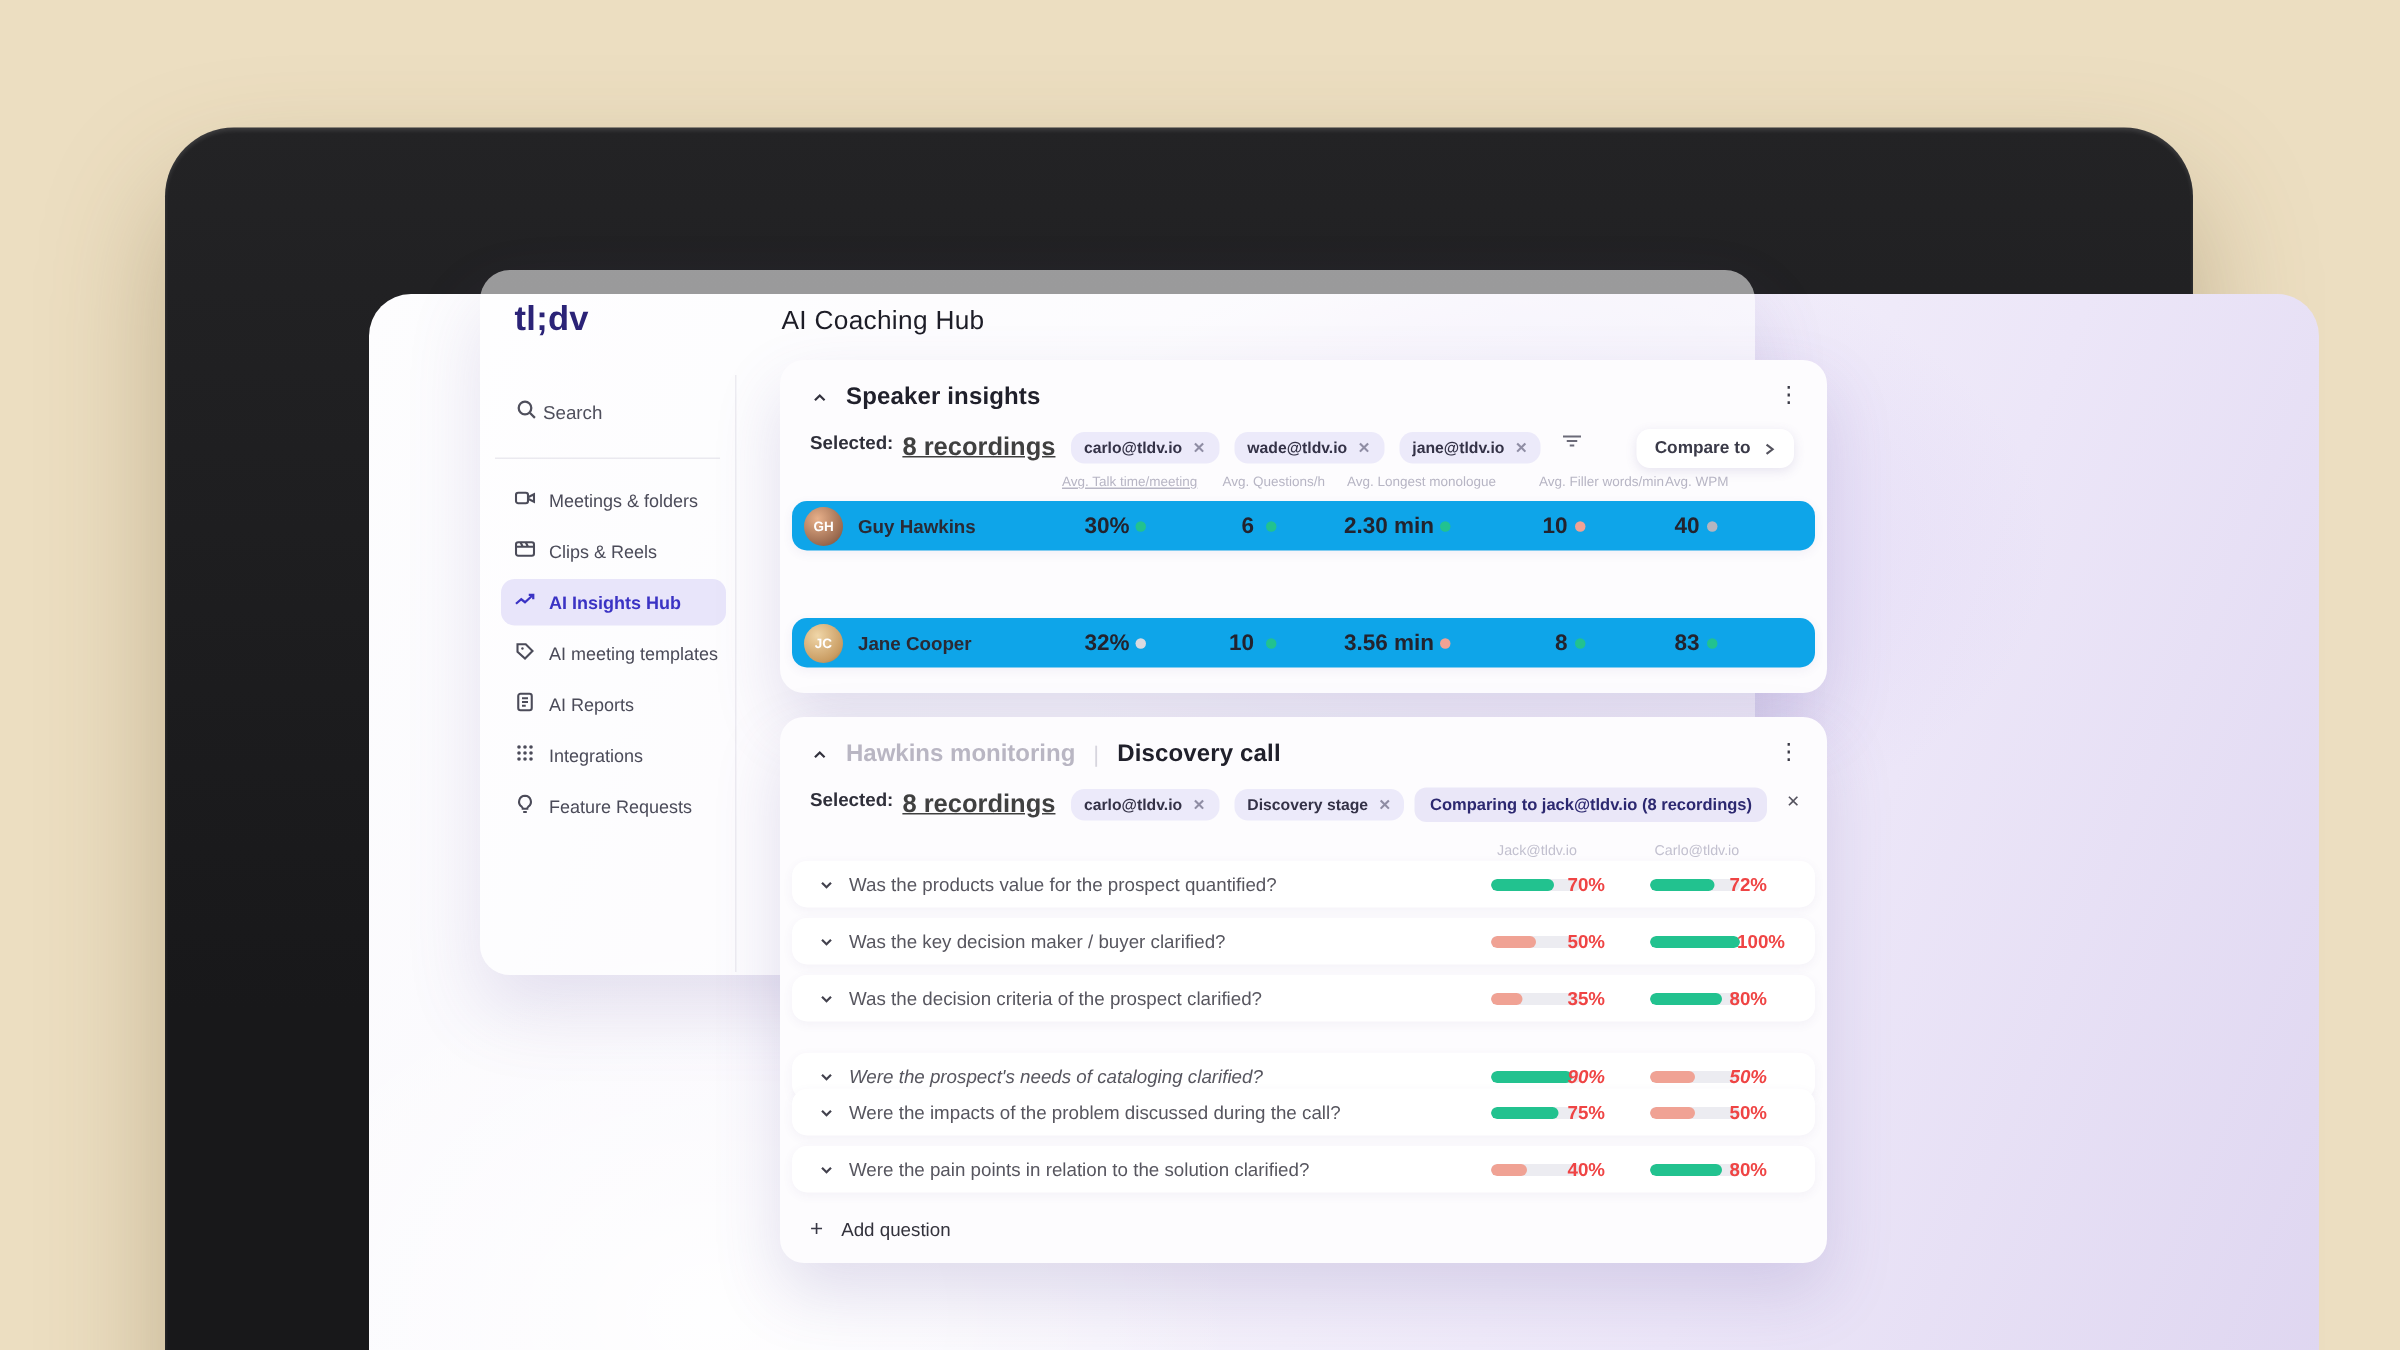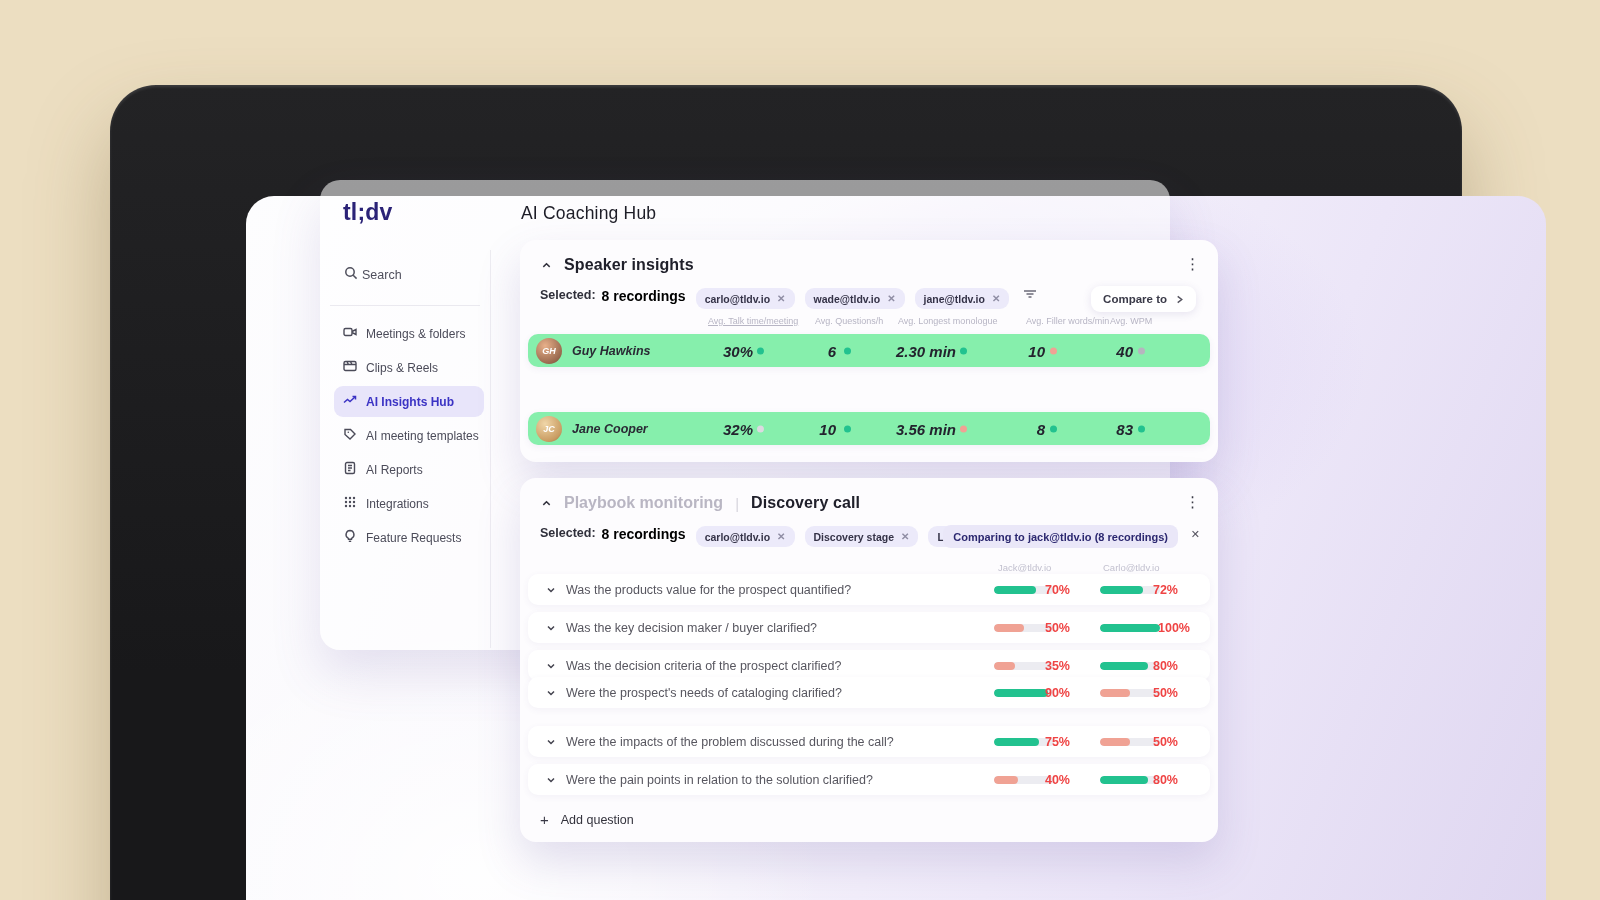--- a/index.html
+++ b/index.html
@@ -43,35 +43,35 @@
 
   .panel-head { position:absolute; left:20px; top:16px; display:flex; align-items:center; gap:12px; }
   .chev-up, .chev-down { width:12px; height:12px; display:inline-flex; align-items:center; justify-content:center; cursor:pointer; }
   .panel-title { font-size:16px; font-weight:600; color:#20202b; letter-spacing:.1px; }
   .panel-title-muted { font-size:16px; font-weight:600; color:#b9b6c3; }
   .title-pipe { color:#d7d5de; font-size:15px; font-weight:400; }
   .kebab { position:absolute; right:18px; top:16px; color:#3a3a46; font-size:15px; letter-spacing:0; cursor:pointer; line-height:1; }
 
   .filter-row { position:absolute; left:20px; display:flex; align-items:flex-start; gap:10px; }
   .selected-lbl { font-size:12.5px; color:#2f2f3a; font-weight:600; }
-  .selected-link { font-size:14px; color:#000000; font-weight:600; cursor:pointer; margin-left:-4px; }
+  .selected-link { font-size:17px; color:#404040; font-weight:600; text-decoration:underline; cursor:pointer; margin-left:-4px; }
   .chip { display:inline-flex; align-items:center; gap:7px; background:#eceafa; border-radius:9px;
     height:21px; padding:0 9px; font-size:10.5px; font-weight:600; color:#343247; cursor:pointer; }
   .chip .x { color:#8f8da4; font-size:10px; cursor:pointer; }
   .filter-icon { margin-left:4px; cursor:pointer; display:inline-flex; }
 
   .compare-btn { position:absolute; right:22px; top:46px; display:flex; align-items:center; gap:8px;
     background:#ffffff; border-radius:9px; height:26px; padding:0 12px; font-size:11.5px; font-weight:600;
     color:#3a3a48; box-shadow:0 2px 8px rgba(90,80,150,.14); cursor:pointer; }
 
   
   .col-heads { position:absolute; top:76px; left:0; width:100%; font-size:9px; color:#b7b5c4; }
   .col-heads span { position:absolute; white-space:nowrap; }
-  .s-row { position:absolute; left:8px; width:682px; height:33px; background:#86efac; border-radius:10px;
-    box-shadow:0 2px 7px rgba(80,70,140,.07); display:flex; align-items:center;font-style:italic; }
+  .s-row { position:absolute; left:8px; width:682px; height:33px; background:#0ea5e9; border-radius:10px;
+    box-shadow:0 2px 7px rgba(80,70,140,.07); display:flex; align-items:center; }
   .avatar { position:absolute; left:8px; width:26px; height:26px; border-radius:50%; display:flex;
     align-items:center; justify-content:center; font-size:9px; font-weight:bold; color:#fff; }
   .av-0 { background:radial-gradient(circle at 35% 30%, #e8b08a, #9a6a4f 70%, #6e4a36); }
   .av-1 { background:radial-gradient(circle at 35% 30%, #c9cdc6, #7d8878 70%, #55604f); }
   .av-2 { background:radial-gradient(circle at 35% 30%, #f0d6a8, #c99c62 70%, #8f6c42); }
   .s-name { position:absolute; left:44px; font-size:12.5px; color:#2a2a35; font-weight:600; }
   .metric-val { position:absolute; font-size:15px; font-weight:600; color:#23232e; text-align:right; }
   .dot { position:absolute; width:7px; height:7px; border-radius:50%; }
 
   
@@ -257,21 +257,21 @@
     </div>
   </div>
 
   <div class="panel panel-playbook">
     <div class="panel-head">
       <span class="chev-up">
         <svg width="11" height="11" viewBox="0 0 12 12" fill="none" stroke="#33323e" stroke-width="1.6">
             <path d="M2.5 7.5 L6 4 L9.5 7.5"></path>
           </svg>
       </span>
-      <span class="panel-title-muted">Playbook monitoring</span>
+      <span class="panel-title-muted">Hawkins monitoring</span>
       <span class="title-pipe">|</span>
       <span class="panel-title">Discovery call</span>
     </div>
     <div class="kebab">⋮</div>
 
     <div class="filter-row" style="top:48px;">
       <span class="selected-lbl">Selected:</span>
       <span class="selected-link">8 recordings</span>
       <span class="chip">
           <span>carlo@tldv.io</span>
@@ -342,21 +342,21 @@
       <span class="q-text">Was the decision criteria of the prospect clarified?</span>
       <span class="bar" style="left: 466px; top: 50%; transform: translateY(-50%);">
           <i style="width: 35%; background: rgb(240, 162, 148);"></i>
         </span>
       <span class="q-pct" style="right: 140px; top: 50%; transform: translateY(-50%);">35%</span>
       <span class="bar" style="left: 572px; top: 50%; transform: translateY(-50%);">
           <i style="width: 80%; background: rgb(34, 194, 143);"></i>
         </span>
       <span class="q-pct" style="right: 32px; top: 50%; transform: translateY(-50%);">80%</span>
     </div>
-    <div class="q-row" style="top:199px;">
+    <div class="q-row" style="top:224px;font-style:italic;">
       <span class="q-chev" style="top: 50%; transform: translateY(-50%);">
           <svg width="10" height="10" viewBox="0 0 10 10" fill="none" stroke="#43424e" stroke-width="1.5">
             <path d="M2 3.5 L5 6.5 L8 3.5"></path>
           </svg>
         </span>
       <span class="q-text">Were the prospect's needs of cataloging clarified?</span>
       <span class="bar" style="left: 466px; top: 50%; transform: translateY(-50%);">
           <i style="width: 90%; background: rgb(34, 194, 143);"></i>
         </span>
       <span class="q-pct" style="right: 140px; top: 50%; transform: translateY(-50%);">90%</span>

